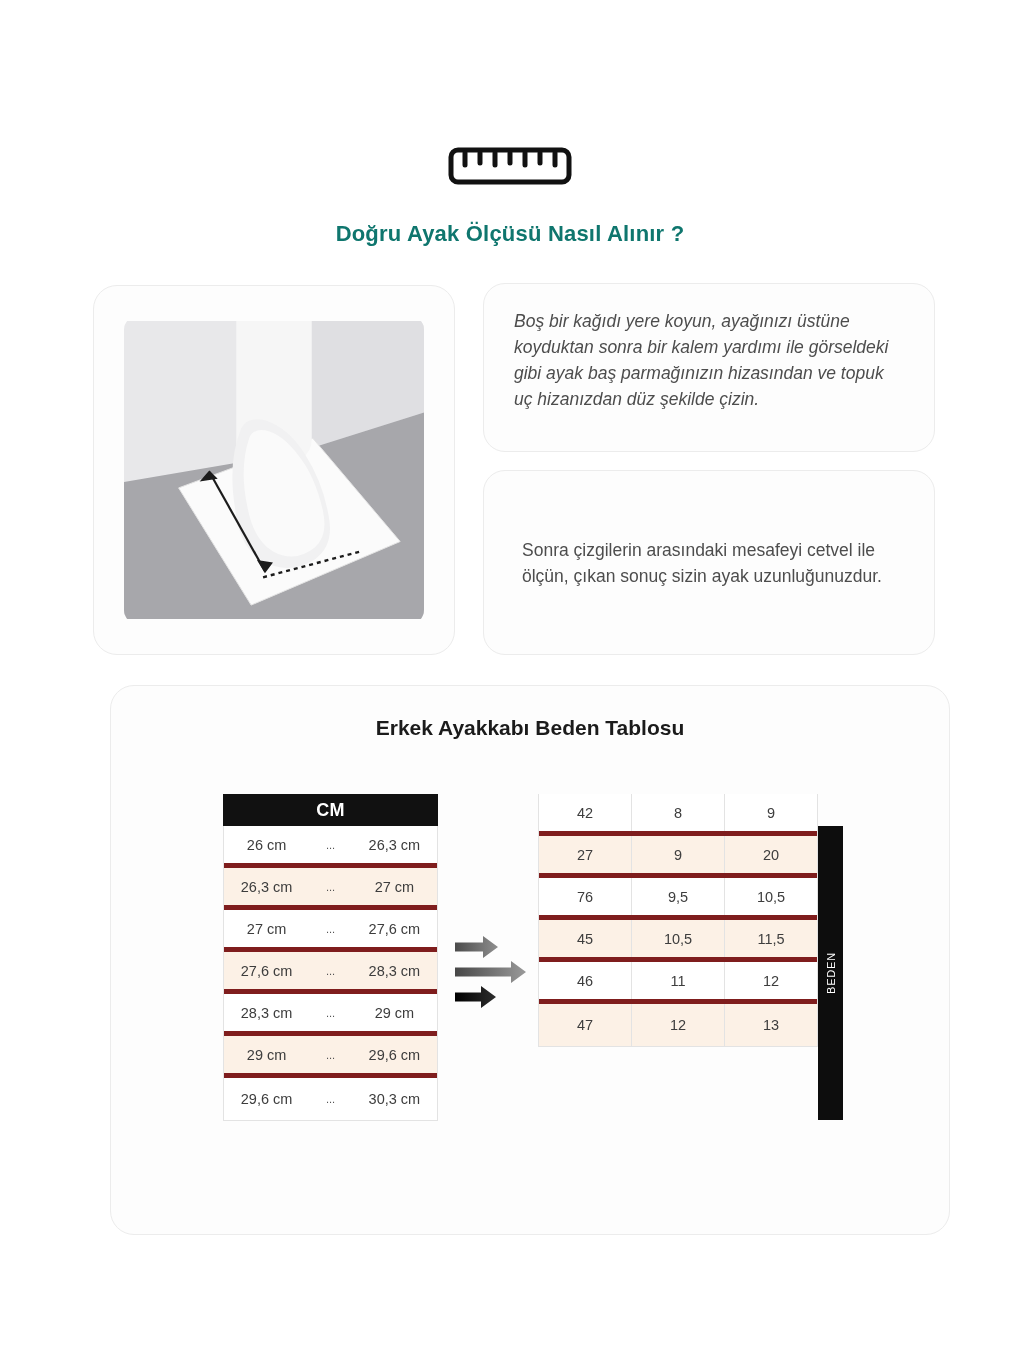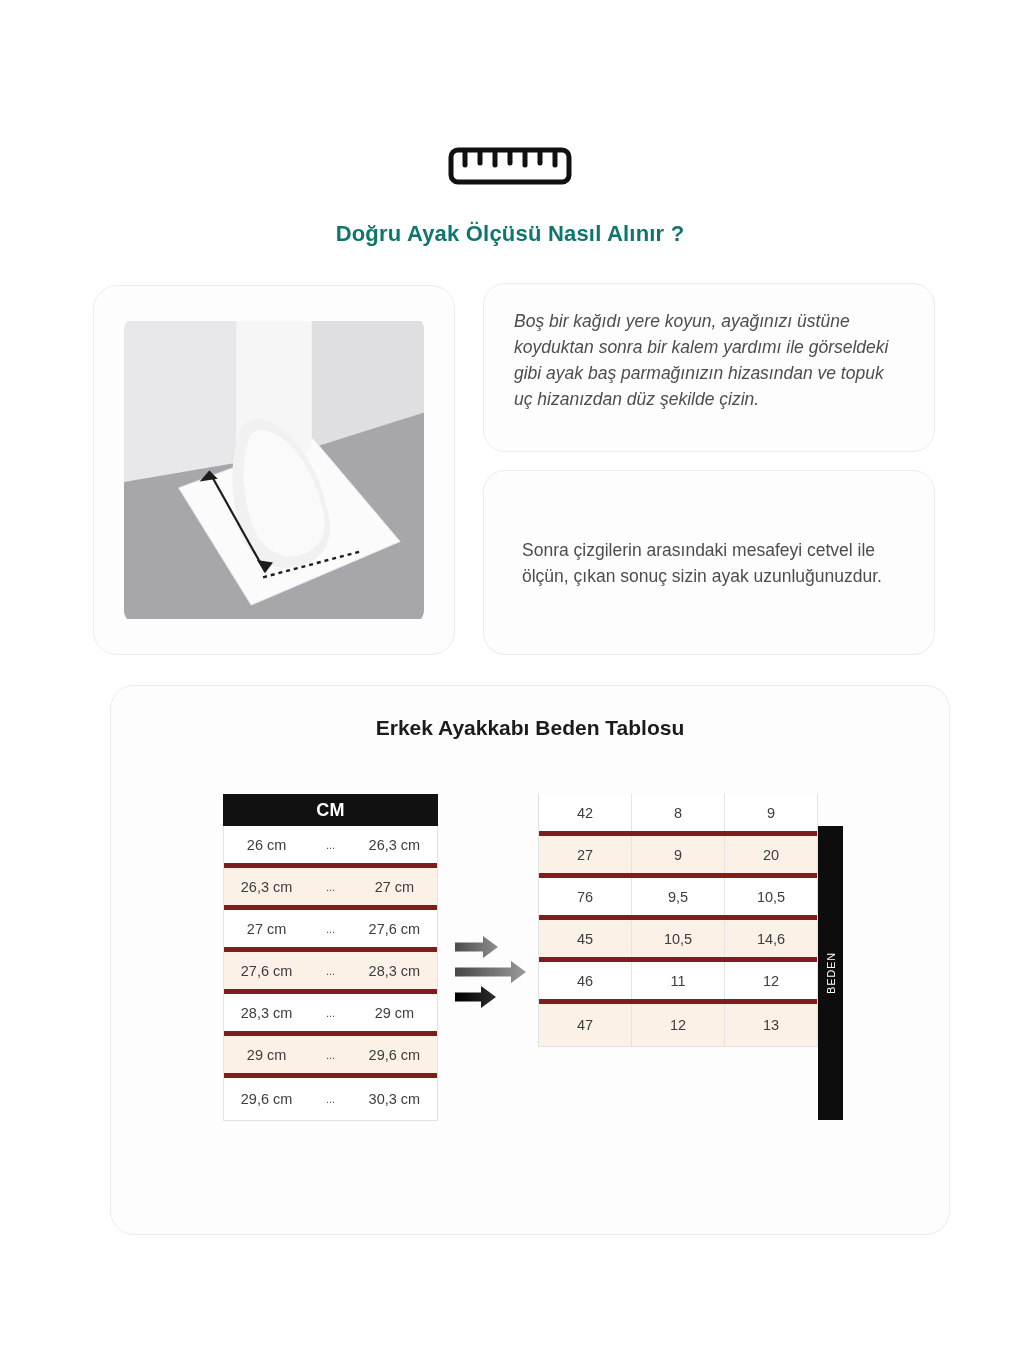--- a/index.html
+++ b/index.html
@@ -188,21 +188,21 @@
           <span class="cell">20</span>
         </div>
         <div class="t-row">
           <span class="cell">76</span>
           <span class="cell">9,5</span>
           <span class="cell">10,5</span>
         </div>
         <div class="t-row">
           <span class="cell">45</span>
           <span class="cell">10,5</span>
-          <span class="cell">14,6</span>
+          <span class="cell">11,5</span>
         </div>
         <div class="t-row">
           <span class="cell">46</span>
           <span class="cell">11</span>
           <span class="cell">12</span>
         </div>
         <div class="t-row">
           <span class="cell">47</span>
           <span class="cell">12</span>
           <span class="cell">13</span>

